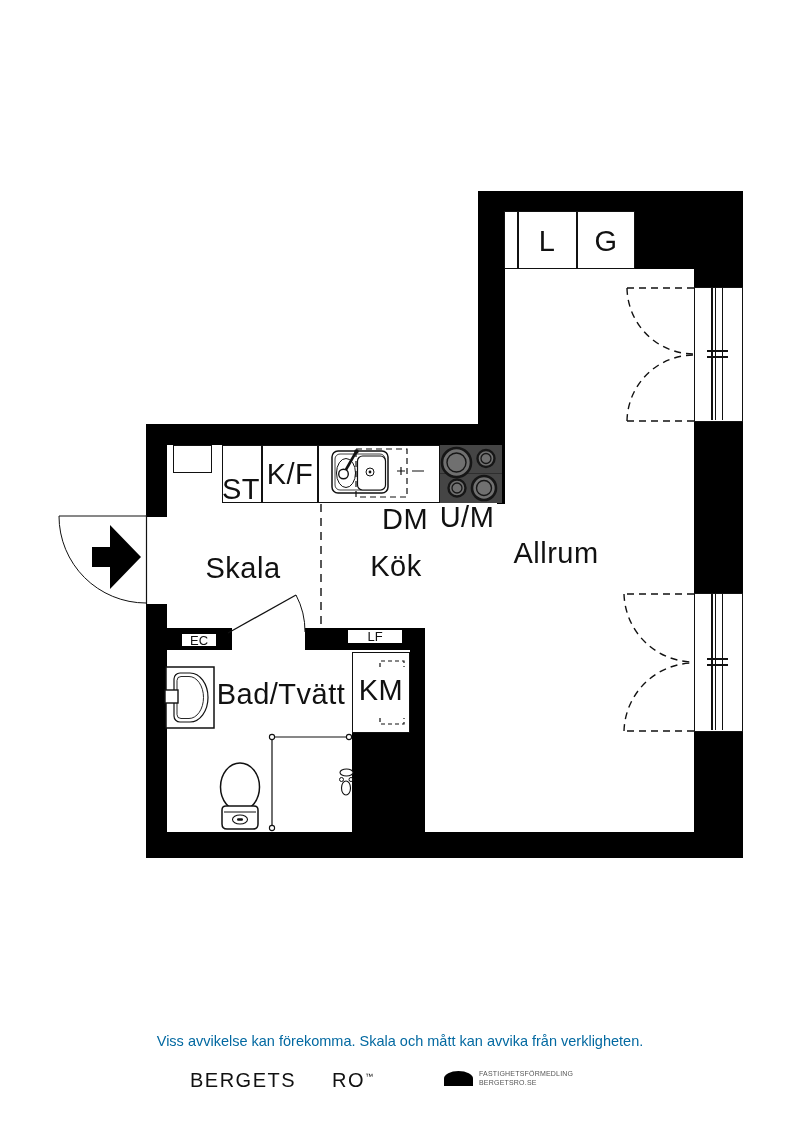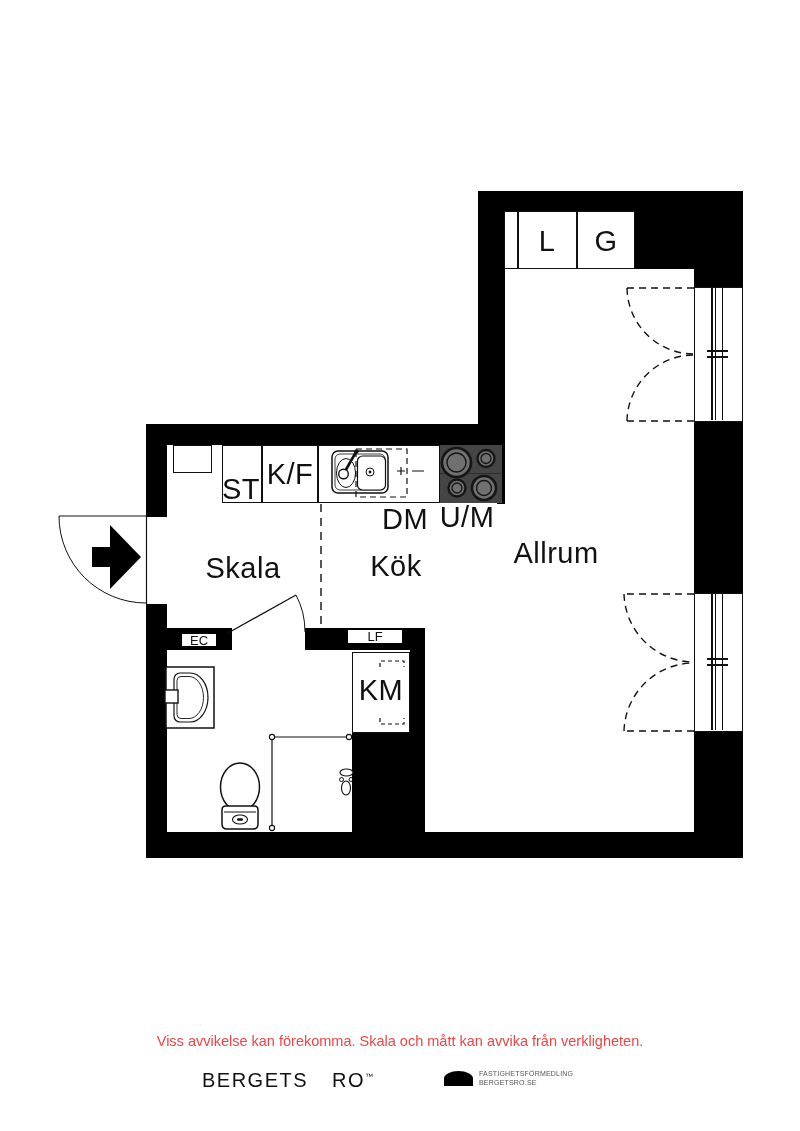--- a/index.html
+++ b/index.html
@@ -7,21 +7,21 @@
   #page{position:relative;width:800px;height:1131px;background:#fff;overflow:hidden}
   .wall{position:absolute;background:#000}
   .wbox{position:absolute;background:#fff;border:1.5px solid #111;box-sizing:border-box}
   .inset{position:absolute;background:#fff;box-sizing:border-box}
   .vline{position:absolute;background:#111}
   .hline{position:absolute;background:#111}
   .lbl{position:absolute;color:#111;font-size:29px;transform:translate(-50%,-50%);white-space:nowrap;letter-spacing:.5px}
   .tiny{position:absolute;color:#111;font-size:13px;transform:translate(-50%,-50%);white-space:nowrap}
   .stove{position:absolute;background:#454545}
   svg.overlay{position:absolute;left:0;top:0;pointer-events:none}
-  .disclaimer{position:absolute;left:0;top:1033px;width:800px;text-align:center;font-size:14.5px;color:#ef4444}
+  .disclaimer{position:absolute;left:0;top:1033px;width:800px;text-align:center;font-size:14.5px;color:#0369a1}
   .brand{position:absolute;color:#111;font-size:20px;letter-spacing:1.5px}
   .brand sup{font-size:8px}
   .dome{position:absolute;width:29px;height:15px;background:#000;border-radius:29px 29px 0 0/15px 15px 0 0}
   .logotext{position:absolute;font-size:7px;line-height:8.5px;color:#555;letter-spacing:.2px}
 </style>
 </head>
 <body>
 
 <div id="page">
 
@@ -76,20 +76,21 @@
   <div class="tiny" style="left:199px;top:640px">EC</div>
   <div class="inset" style="left:348px;top:630px;width:54px;height:13px"></div>
   <div class="tiny" style="left:375px;top:636px">LF</div>
 
   <div class="wbox" style="left:352px;top:652px;width:58px;height:81px"></div>
   <div class="lbl" style="left:381px;top:690px">KM</div>
 
   <div class="lbl" style="left:243px;top:568px">Skala</div>
   <div class="lbl" style="left:396px;top:566px">Kök</div>
   <div class="lbl" style="left:556px;top:553px">Allrum</div>
+  <div class="lbl" style="left:281px;top:694px">Bad/Tvätt</div>
 
   <svg class="overlay" width="800" height="1131" viewBox="0 0 800 1131" fill="none" stroke="#111" stroke-width="1.3">
 
     <g>
       <path d="M59 516 H146" stroke-width="1"></path>
       <path d="M59 516 A87 87 0 0 0 146 603" stroke-width="1"></path>
       <path d="M146.5 515 V604" stroke-width="1.2"></path>
       <polygon points="92,547 110,547 110,525 141,557 110,589 110,567 92,567" fill="#000" stroke="none"></polygon>
     </g>
 
@@ -167,21 +168,21 @@
       <circle cx="272" cy="828" r="2.6" fill="#fff" stroke-width="1.1"></circle>
       <ellipse cx="346.5" cy="772.5" rx="6.5" ry="3.5" fill="#fff" stroke-width="1.1"></ellipse>
       <circle cx="341.5" cy="779.5" r="2" stroke-width="1"></circle>
       <circle cx="351" cy="779.5" r="2" stroke-width="1"></circle>
       <ellipse cx="346" cy="788" rx="4.5" ry="7" fill="#fff" stroke-width="1.1"></ellipse>
     </g>
   </svg>
 
   <div class="disclaimer">Viss avvikelse kan förekomma. Skala och mått kan avvika från verkligheten.</div>
 
-  <div class="brand" style="left:202px;top:1069px">
+  <div class="brand" style="left:190px;top:1069px">
     <span>BERGETS</span>
   </div>
   <div class="brand" style="left:332px;top:1069px">
     <span>RO</span><sup>™</sup>
   </div>
   <div class="dome" style="left:444px;top:1071px"></div>
   <div class="logotext" style="left:479px;top:1070px">
     <div>FASTIGHETSFÖRMEDLING</div>
     <div>BERGETSRO.SE</div>
   </div>

